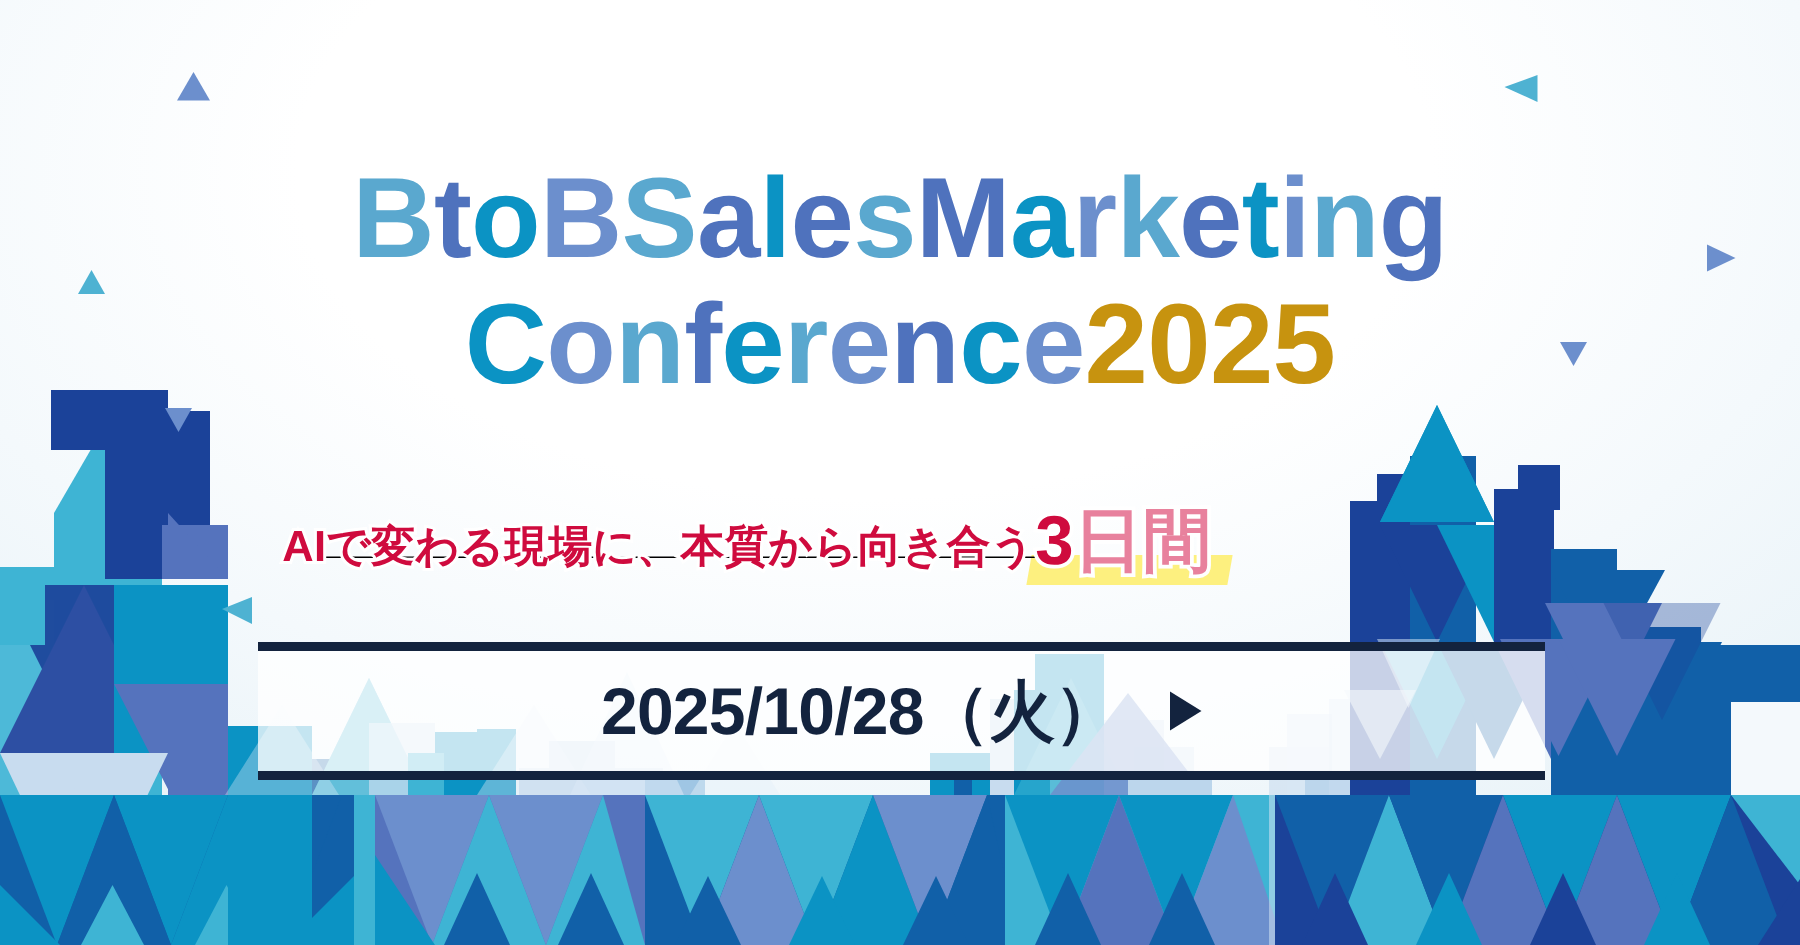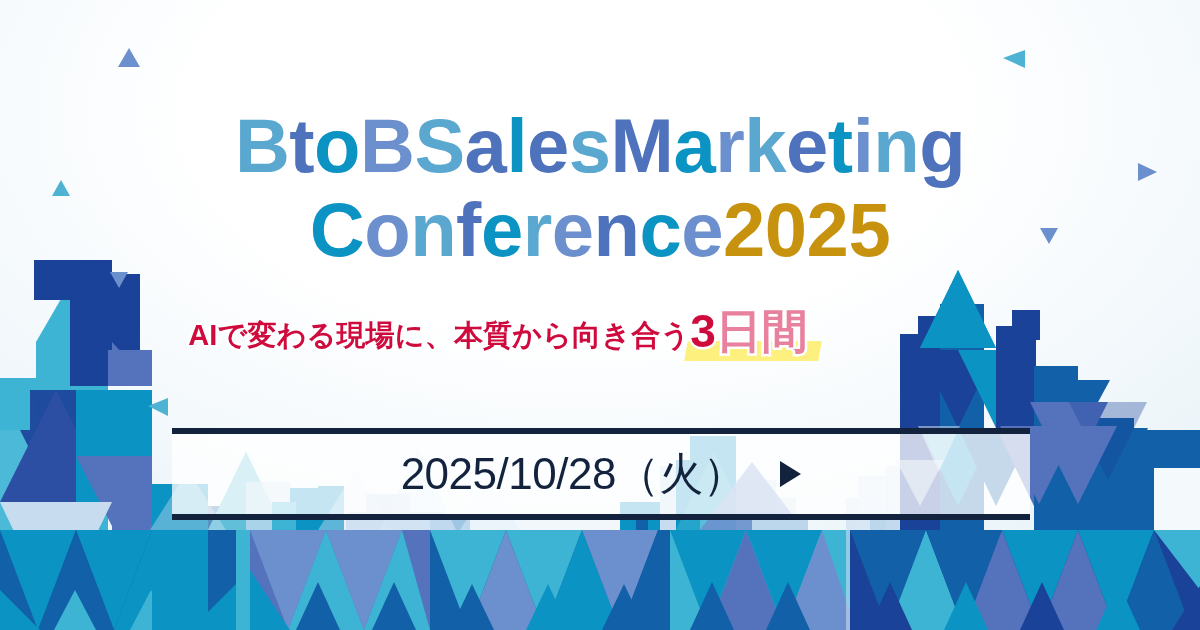--- a/index.html
+++ b/index.html
@@ -39,25 +39,26 @@
     letter-spacing:-0.5px;
     white-space:nowrap;
     z-index:6;
   }
   .headline .l2 { display:block; }
   .headline span { display:inline; }
   .sp { display:inline-block; width:0.34em; }
 
   
   .subtitle {
-    position:absolute; left:0; top:301px; width:996px;
+    position:absolute; left:0; top:330px; width:996px;
     text-align:center;
     z-index:8;
     white-space:nowrap;
     font-weight:bold;
+    text-decoration:underline;
   }
   .subtitle .lead {
     font-size:29px;
     color:#cf0b3e;
     letter-spacing:0.2px;
     -webkit-text-stroke:4px #ffffff;
     paint-order:stroke fill;
     vertical-align:-4px;
   }
   .big3wrap { position:relative; display:inline-block; vertical-align:-6px; }
@@ -87,21 +88,21 @@
     border-bottom:6px solid #13233e;
     z-index:7;
     display:flex; align-items:center; justify-content:center;
   }
   .dateband .inner {
     display:flex; align-items:center; justify-content:center;
     gap:34px; width:100%;
     white-space:nowrap;
   }
   .dt {
-    font-size:44px; font-weight:normal; color:#13233e;
+    font-size:44px; font-weight:bold; color:#13233e;
     letter-spacing:-0.5px;
   }
   .arrowsep {
     width:0; height:0;
     border-top:13px solid transparent;
     border-bottom:13px solid transparent;
     border-left:21px solid #13233e;
   }
 </style>
 </head>

